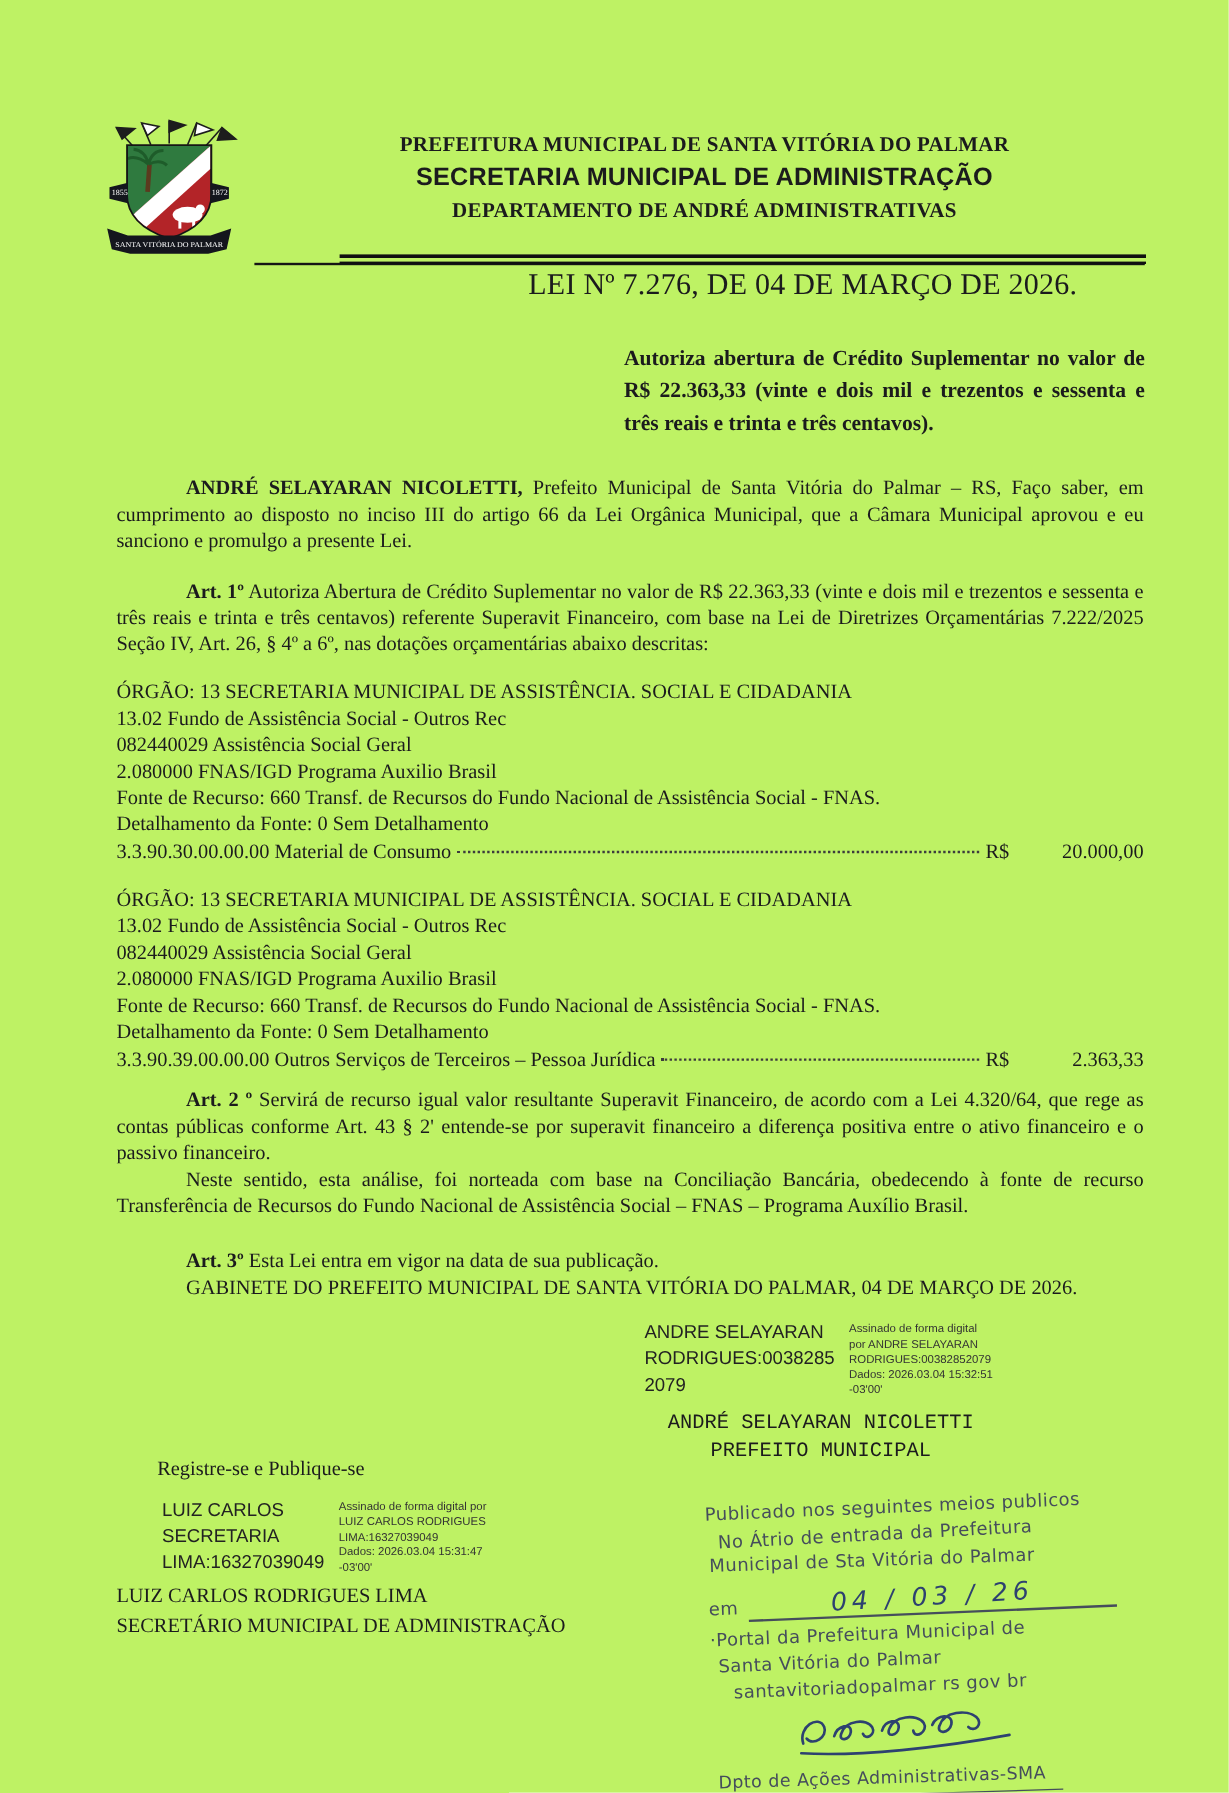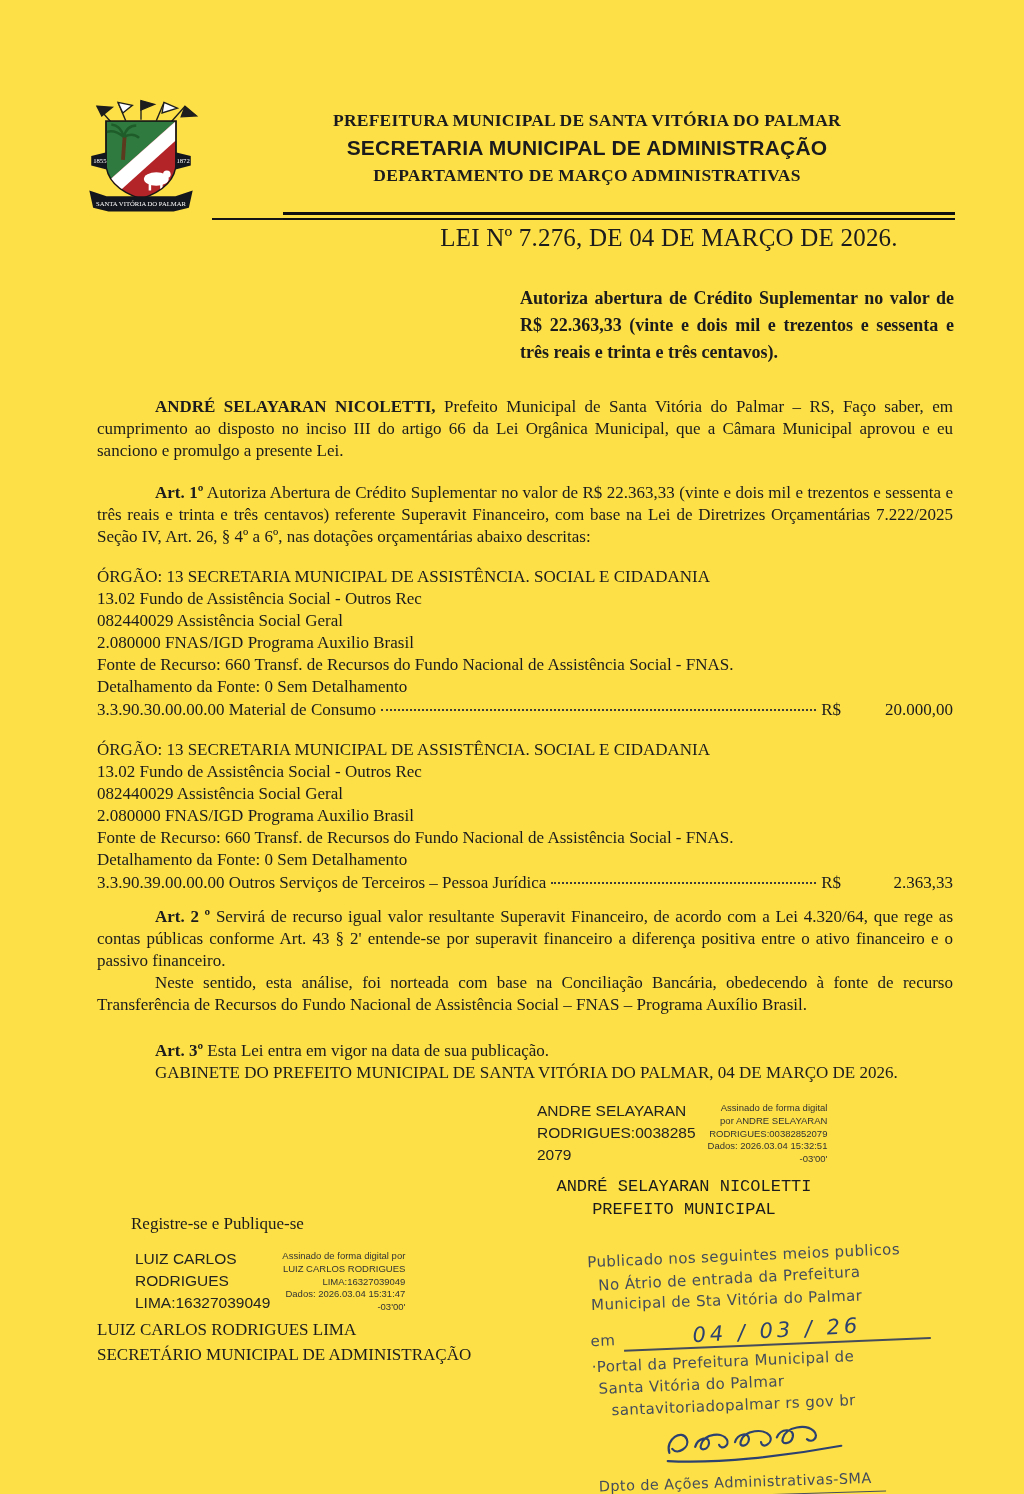--- a/index.html
+++ b/index.html
@@ -1,18 +1,18 @@
 <!DOCTYPE html>
 <html><head>
 <meta charset="utf-8">
 <style>
   * { margin:0; padding:0; box-sizing:border-box; }
   html,body { background:#ffffff; }
   .page {
-    position:relative; width:1024px; height:1494px; background:#fde047;
+    position:relative; width:1024px; height:1494px; background:#bef264;
     font-family:"Liberation Serif","DejaVu Serif",serif; color:#1b1b1d;
     overflow:hidden; margin:0 auto;
   }
   .abs { position:absolute; }
 
   
   .header { position:absolute; top:98px; left:74px; right:70px; display:flex; }
   .crest-box { width:138px; flex:0 0 138px; }
   .header-text { flex:1; text-align:center; padding:12px 6px 9px 14px; border-bottom:2px solid #151515; }
   .h1 { font-size:17.5px; font-weight:bold; letter-spacing:.2px; }
@@ -36,21 +36,21 @@
   .amount-row { display:flex; align-items:baseline; }
   .amount-desc { white-space:nowrap; }
   .leader { flex:1; border-bottom:2px dotted #3c3c3c; margin:0 5px; transform:translateY(-4px); }
   .currency { white-space:nowrap; }
   .amount { width:112px; text-align:right; white-space:nowrap; }
 
   
   .cert { display:flex; font-family:"Liberation Sans","DejaVu Sans",sans-serif; color:#222; }
   .cert-name { font-size:15.5px; line-height:1.42; }
   .cert-name div { white-space:nowrap; }
-  .cert-details { font-size:9.5px; line-height:1.35; padding-left:12px; padding-top:2px; color:#333;text-align:right; }
+  .cert-details { font-size:9.5px; line-height:1.35; padding-left:12px; padding-top:2px; color:#333; }
   .cert-details div { white-space:nowrap; }
 
   .sig-center { text-align:center; font-size:17px; line-height:1.35; }
   .sig-left { font-size:17px; line-height:1.45; }
 
   
   .stamp { position:absolute; left:592px; top:1244px; width:340px; transform:rotate(-2.4deg);
     font-family:"DejaVu Sans",sans-serif; color:#454d5c; font-size:15px; line-height:1.48;
     letter-spacing:.4px; }
   .stamp-line { white-space:nowrap; }
@@ -111,21 +111,21 @@
         <text x="20" y="67" font-size="7" fill="#ffffff">1855</text>
         <text x="107" y="67" font-size="7" fill="#ffffff">1872</text>
 
         <path d="M16 96 L34 102 L106 102 L124 96 L120 114 L104 118 L36 118 L20 114 Z" fill="#14161d"></path>
         <text x="70" y="112" font-size="6.4" fill="#ffffff" text-anchor="middle" textLength="94" lengthAdjust="spacingAndGlyphs">SANTA VITÓRIA DO PALMAR</text>
       </svg>
     </div>
     <div class="header-text">
       <div class="h1">PREFEITURA MUNICIPAL DE SANTA VITÓRIA DO PALMAR</div>
       <div class="h2">SECRETARIA MUNICIPAL DE ADMINISTRAÇÃO</div>
-      <div class="h3">DEPARTAMENTO DE MARÇO ADMINISTRATIVAS</div>
+      <div class="h3">DEPARTAMENTO DE ANDRÉ ADMINISTRATIVAS</div>
     </div>
   </div>
   <div class="thick-rule"></div>
 
   <div class="law-title">LEI Nº 7.276, DE 04 DE MARÇO DE 2026.</div>
   <div class="ementa">Autoriza abertura de Crédito Suplementar no valor de R$ 22.363,33 (vinte e dois mil e trezentos e sessenta e três reais e trinta e três centavos).</div>
 
   <div class="sec" style="top:396px;">
     <p class="par indent"><strong>ANDRÉ SELAYARAN NICOLETTI,</strong><span> Prefeito Municipal de Santa Vitória do Palmar – RS, Faço saber, em cumprimento ao disposto no inciso III do artigo 66 da Lei Orgânica Municipal, que a Câmara Municipal aprovou e eu sanciono e promulgo a presente Lei.</span></p>
   </div>
@@ -191,21 +191,21 @@
   <div class="abs sig-center" style="top:1176px; left:498px; width:372px;font-family:Liberation Mono, monospace;">
     <div>ANDRÉ SELAYARAN NICOLETTI</div>
     <div>PREFEITO MUNICIPAL</div>
   </div>
 
   <div class="abs" style="top:1214px; left:131px; font-size:17px;text-align:center;">Registre-se e Publique-se</div>
 
   <div class="abs cert" style="top:1248px; left:135px; width:320px;">
     <div class="cert-name">
       <div>LUIZ CARLOS</div>
-      <div>RODRIGUES</div>
+      <div>SECRETARIA</div>
       <div>LIMA:16327039049</div>
     </div>
     <div class="cert-details">
       <div>Assinado de forma digital por</div>
       <div>LUIZ CARLOS RODRIGUES</div>
       <div>LIMA:16327039049</div>
       <div>Dados: 2026.03.04 15:31:47</div>
       <div>-03'00'</div>
     </div>
   </div>

